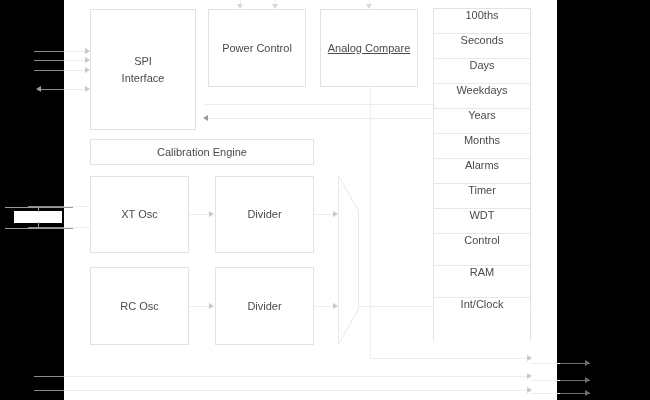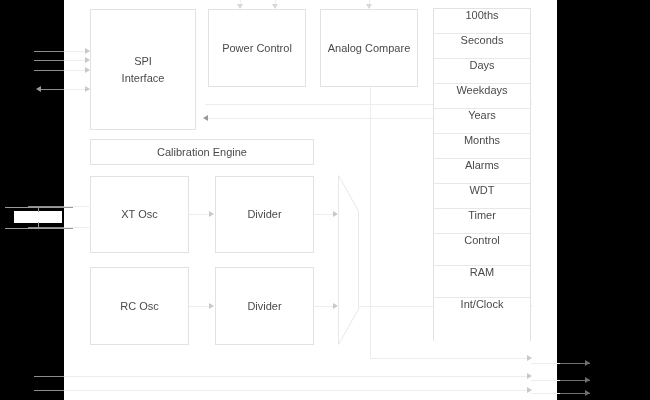--- a/index.html
+++ b/index.html
@@ -106,21 +106,21 @@
 
   <div class="blk" id="blk-spi" style="left:90px;top:9px;width:106px;height:121px;">
     <span class="ln">SPI</span>
     <span class="ln">Interface</span>
   </div>
 
   <div class="blk" id="blk-power" style="left:208px;top:9px;width:98px;height:78px;">
     <span class="ln">Power Control</span>
   </div>
 
-  <div class="blk" id="blk-analog" style="left:320px;top:9px;width:98px;height:78px;">
+  <div class="blk" id="blk-analog" style="left:320px;top:9px;width:98px;height:78px;text-decoration:underline;">
     <span class="ln">Analog Compare</span>
   </div>
 
   <div class="blk" id="blk-calib" style="left:90px;top:139px;width:224px;height:26px;">
     <span class="ln">Calibration Engine</span>
   </div>
 
   <div class="blk" id="blk-xt" style="left:90px;top:176px;width:99px;height:77px;">
     <span class="ln">XT Osc</span>
   </div>
@@ -211,24 +211,24 @@
       <div class="reg-row">
         <span>Years</span>
       </div>
       <div class="reg-row">
         <span>Months</span>
       </div>
       <div class="reg-row">
         <span>Alarms</span>
       </div>
       <div class="reg-row">
+        <span>Timer</span>
+      </div>
+      <div class="reg-row">
         <span>WDT</span>
-      </div>
-      <div class="reg-row">
-        <span>Timer</span>
       </div>
       <div class="reg-row tall">
         <span>Control</span>
       </div>
       <div class="reg-row tall">
         <span>RAM</span>
       </div>
       <div class="reg-row last">
         <span>Int/Clock</span>
       </div>

